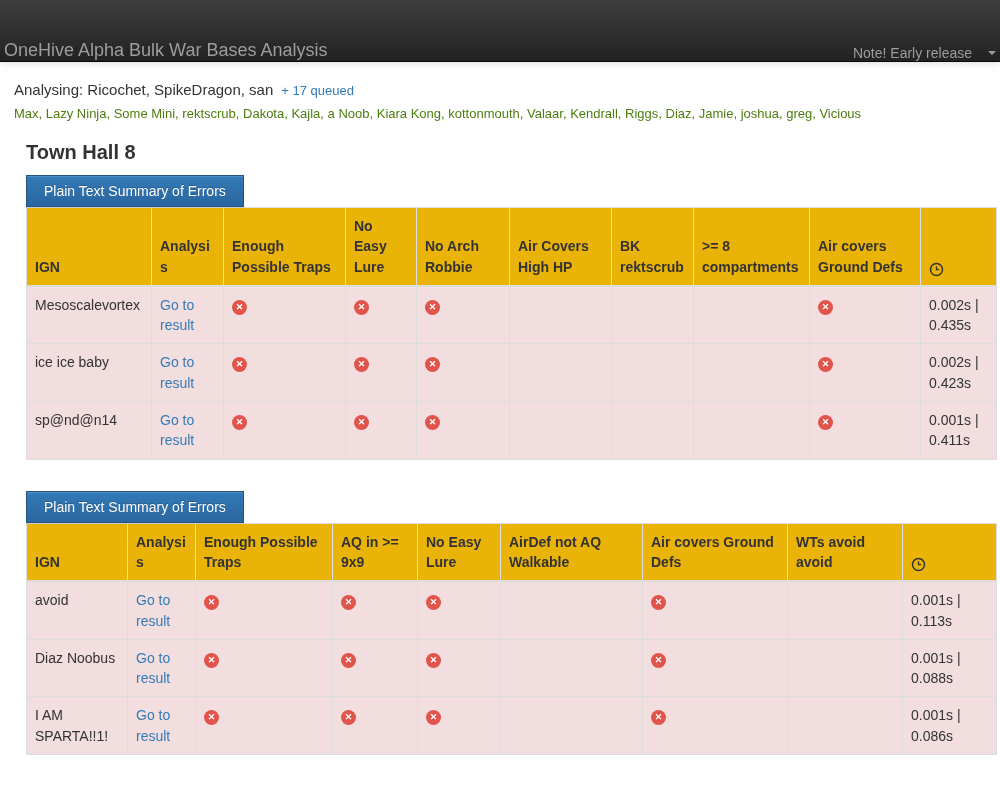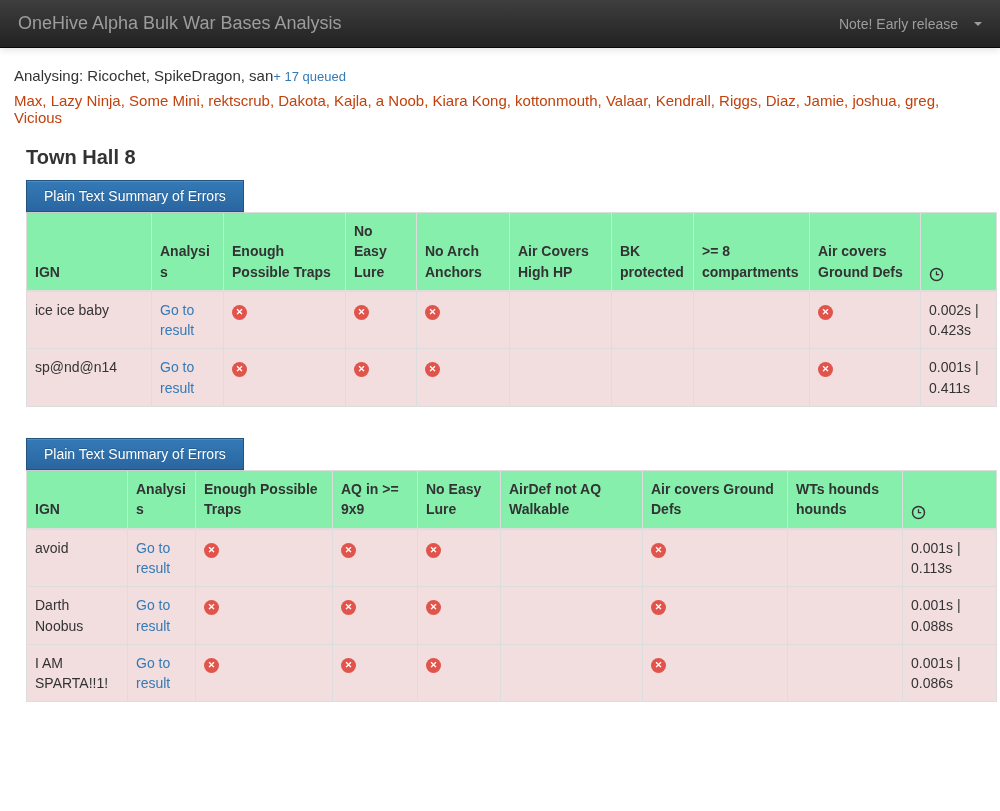--- a/index.html
+++ b/index.html
@@ -6,28 +6,28 @@
   html, body { margin: 0; padding: 0; }
   body {
     background: #fff;
     font-family: "Liberation Sans", sans-serif;
     color: #333;
     width: 1000px;
   }
 
   
   .navbar {
-    height: 48px;
+    height: 62px;
     background: linear-gradient(to bottom, #3e3e3e 0%, #222 100%);
     border-bottom: 1px solid #080808;
     box-shadow: 0 1px 8px rgba(0,0,0,.15);
     display: flex;
-    align-items: center;
+    align-items: flex-end;
     justify-content: space-between;
-    padding: 0 18px;
+    padding: 0 4px;
   }
   .navbar-brand {
     color: #9d9d9d;
     font-size: 18px;
     text-decoration: none;
   }
   .nav-right {
     color: #9d9d9d;
     font-size: 14px;
     display: flex;
@@ -47,24 +47,25 @@
   .container { padding: 0 14px; }
   .analysing {
     font-size: 15px;
     margin: 19px 0 0;
     color: #333;
   }
   .queued-link {
     color: #337ab7;
     font-size: 13px;
     text-decoration: none;
+    margin-left: 8px;
   }
   .names {
-    font-size: 15px;
-    color: #c2410c;
+    font-size: 13px;
+    color: #4d7c0f;
     margin: 8px 0 0;
   }
 
   
   .section-heading {
     font-size: 20px;
     font-weight: bold;
     color: #333;
     margin: 0 0 11px;
   }
@@ -99,21 +100,21 @@
     border: 1px solid #ddd;
     padding: 8px;
     font-size: 14px;
     text-align: left;
     line-height: 1.45;
     overflow-wrap: break-word;
   }
   .analysis-table thead th {
     vertical-align: bottom;
     font-weight: bold;
-    background: #86efac;
+    background: #eab308;
     border-bottom: 2px solid #ddd;
   }
   .analysis-table tbody td {
     vertical-align: top;
     background: #f2dede;
   }
   a.result-link {
     color: #337ab7;
     text-decoration: none;
   }
@@ -166,32 +167,44 @@
           <col style="width: 116px;">
           <col style="width: 111px;">
           <col style="width: 76px;">
         </colgroup>
         <thead>
           <tr>
             <th>IGN</th>
             <th>Analysis</th>
             <th>Enough Possible Traps</th>
             <th>No Easy Lure</th>
-            <th>No Arch Anchors</th>
+            <th>No Arch Robbie</th>
             <th>Air Covers High HP</th>
-            <th>BK protected</th>
+            <th>BK rektscrub</th>
             <th>&gt;= 8 compartments</th>
             <th>Air covers Ground Defs</th>
             <th><svg class="clock-icon-svg" width="15" height="15" viewBox="0 0 16 16">
                 <circle cx="8" cy="8" r="6.4" fill="none" stroke="#333" stroke-width="1.6"></circle>
                 <path d="M8 4.6 V8.2 H10.9" fill="none" stroke="#333" stroke-width="1.4"></path>
               </svg></th>
           </tr>
         </thead>
         <tbody>
+          <tr>
+            <td>Mesoscalevortex</td>
+            <td><a href="#" class="result-link">Go to result</a></td>
+            <td><span class="icon-error">✕</span></td>
+            <td><span class="icon-error">✕</span></td>
+            <td><span class="icon-error">✕</span></td>
+            <td></td>
+            <td></td>
+            <td></td>
+            <td><span class="icon-error">✕</span></td>
+            <td>0.002s | 0.435s</td>
+          </tr>
           <tr>
             <td>ice ice baby</td>
             <td><a href="#" class="result-link">Go to result</a></td>
             <td><span class="icon-error">✕</span></td>
             <td><span class="icon-error">✕</span></td>
             <td><span class="icon-error">✕</span></td>
             <td></td>
             <td></td>
             <td></td>
             <td><span class="icon-error">✕</span></td>
@@ -229,41 +242,41 @@
         </colgroup>
         <thead>
           <tr>
             <th>IGN</th>
             <th>Analysis</th>
             <th>Enough Possible Traps</th>
             <th>AQ in &gt;= 9x9</th>
             <th>No Easy Lure</th>
             <th>AirDef not AQ Walkable</th>
             <th>Air covers Ground Defs</th>
-            <th>WTs hounds hounds</th>
+            <th>WTs avoid avoid</th>
             <th><svg class="clock-icon-svg" width="15" height="15" viewBox="0 0 16 16">
                 <circle cx="8" cy="8" r="6.4" fill="none" stroke="#333" stroke-width="1.6"></circle>
                 <path d="M8 4.6 V8.2 H10.9" fill="none" stroke="#333" stroke-width="1.4"></path>
               </svg></th>
           </tr>
         </thead>
         <tbody>
           <tr>
             <td>avoid</td>
             <td><a href="#" class="result-link">Go to result</a></td>
             <td><span class="icon-error">✕</span></td>
             <td><span class="icon-error">✕</span></td>
             <td><span class="icon-error">✕</span></td>
             <td></td>
             <td><span class="icon-error">✕</span></td>
             <td></td>
             <td>0.001s | 0.113s</td>
           </tr>
           <tr>
-            <td>Darth Noobus</td>
+            <td>Diaz Noobus</td>
             <td><a href="#" class="result-link">Go to result</a></td>
             <td><span class="icon-error">✕</span></td>
             <td><span class="icon-error">✕</span></td>
             <td><span class="icon-error">✕</span></td>
             <td></td>
             <td><span class="icon-error">✕</span></td>
             <td></td>
             <td>0.001s | 0.088s</td>
           </tr>
           <tr>

